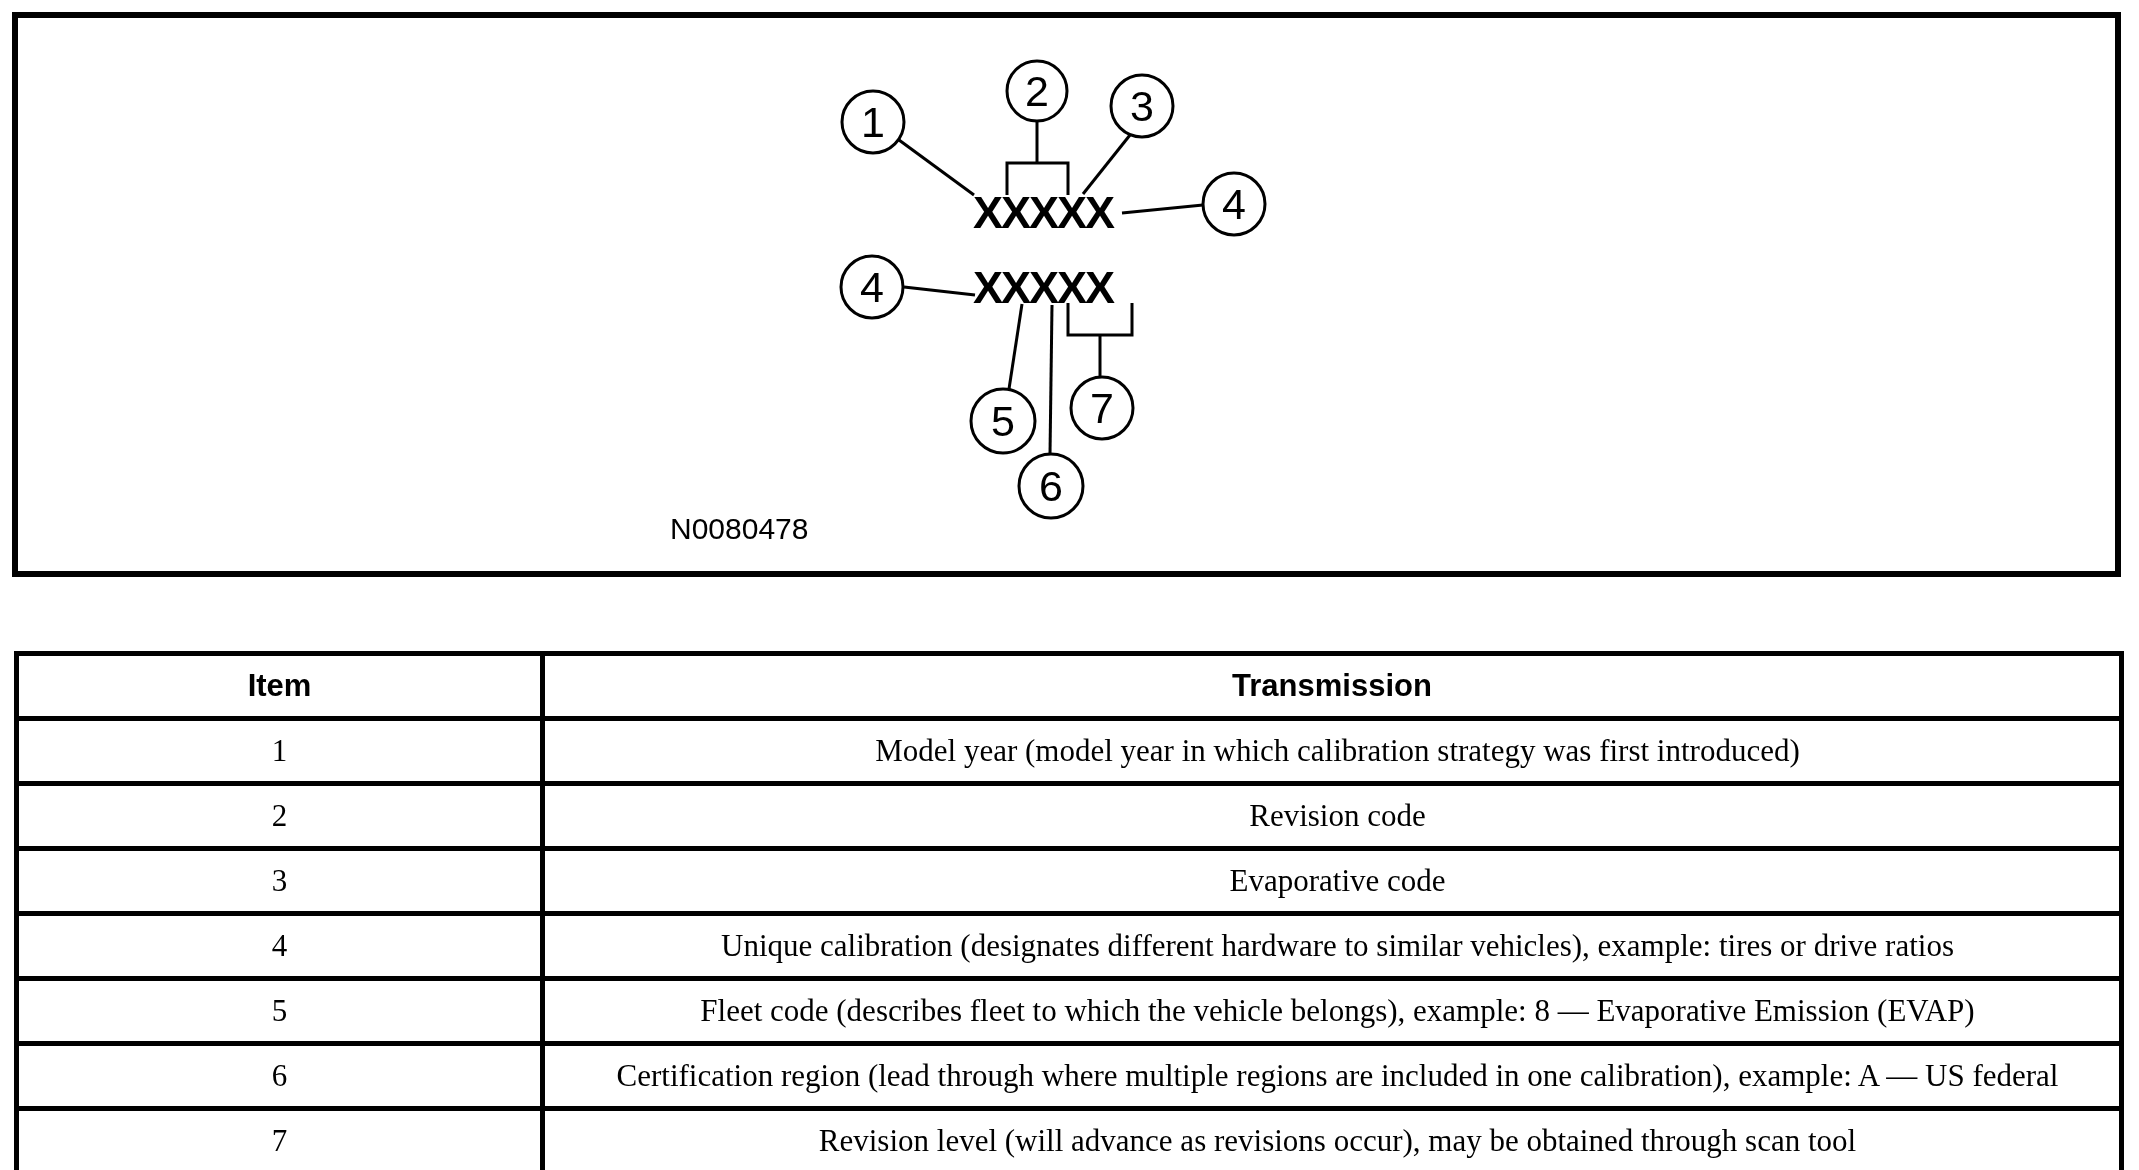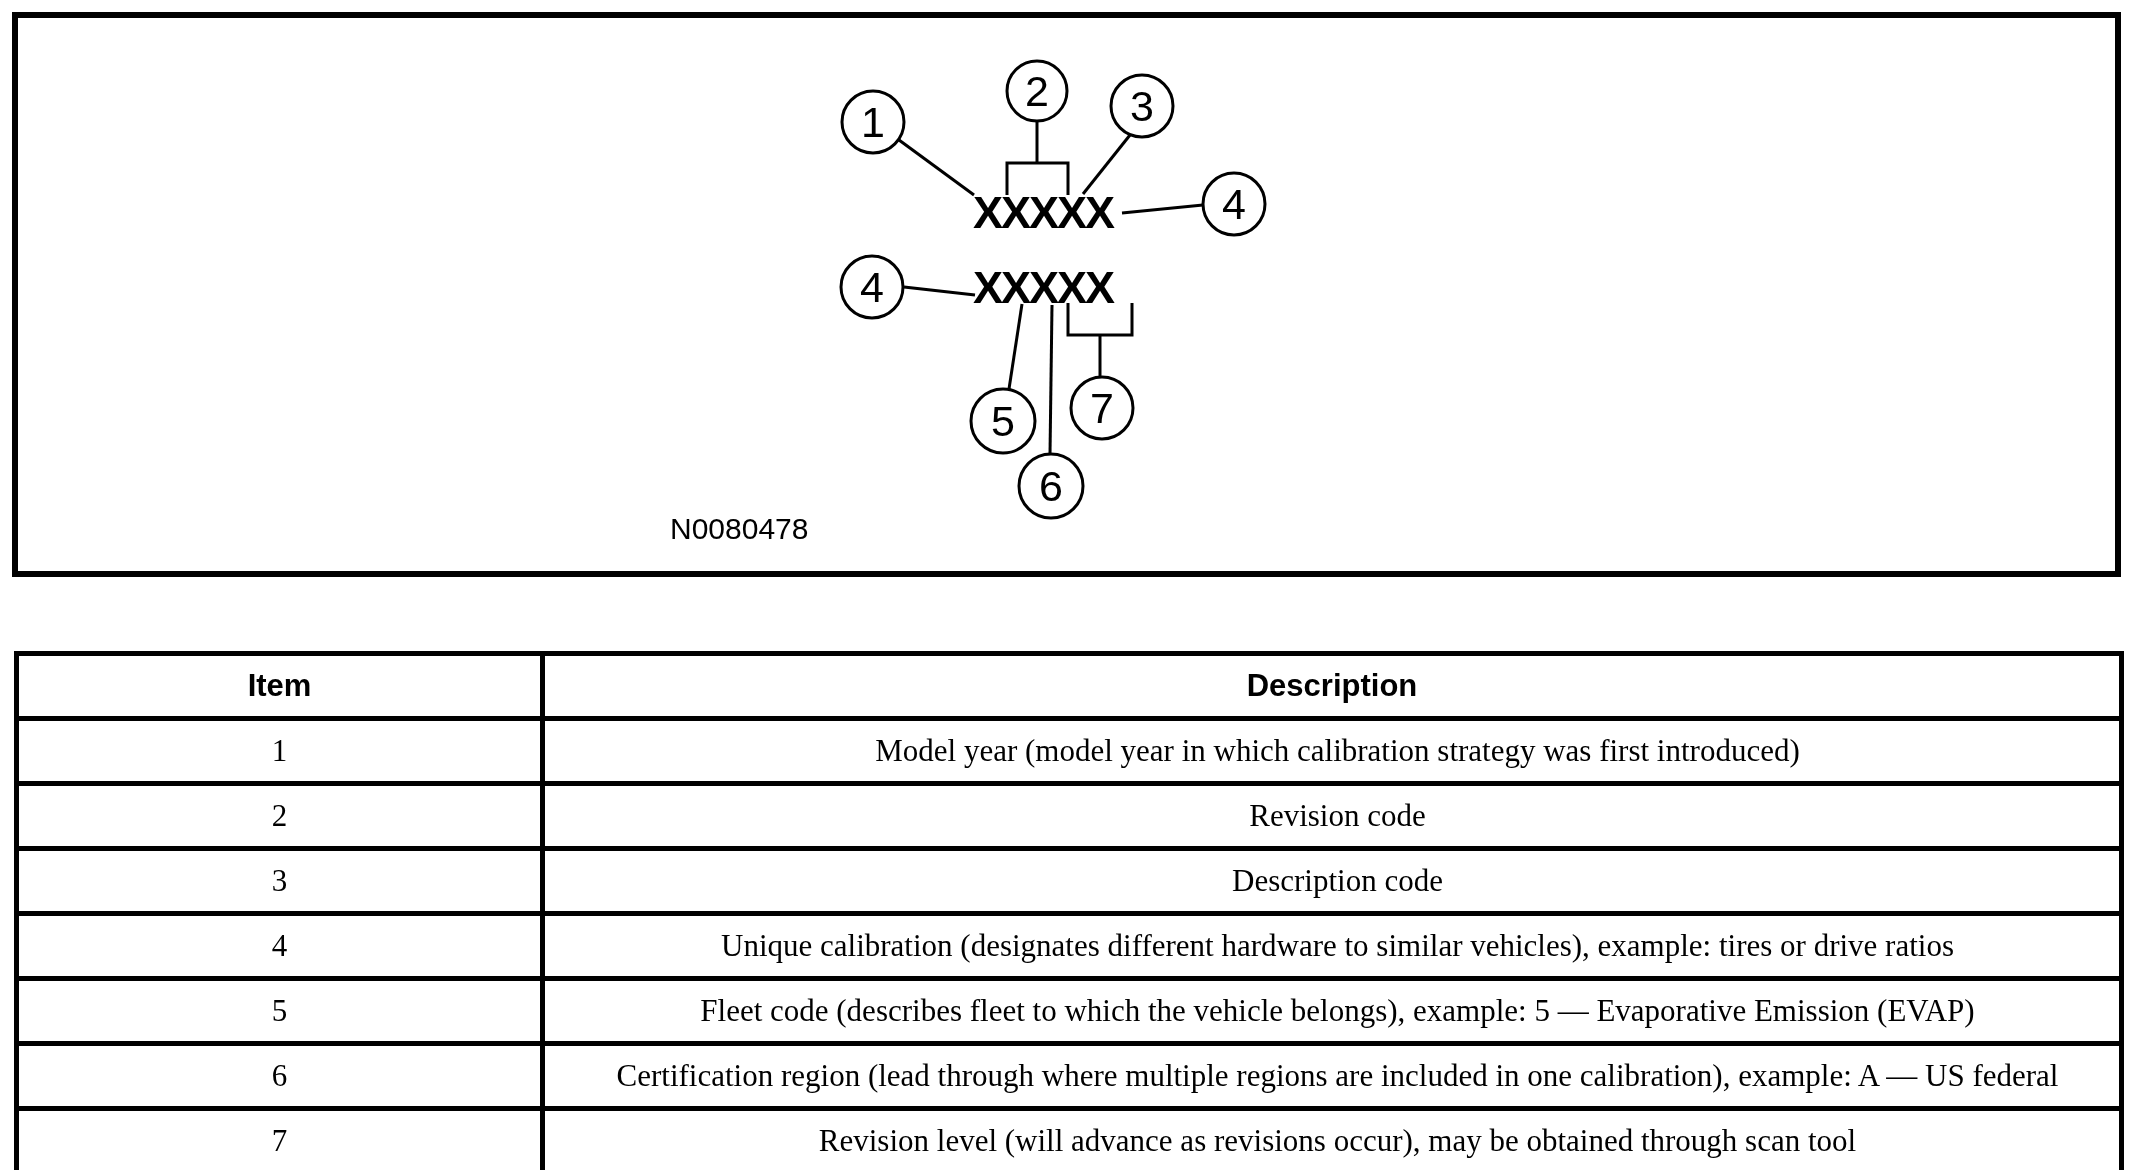--- a/index.html
+++ b/index.html
@@ -133,43 +133,43 @@
   </div>
 
   <table class="desc-table">
     <colgroup>
       <col class="col-item">
       <col class="col-desc">
     </colgroup>
     <thead>
       <tr>
         <th>Item</th>
-        <th>Description</th>
+        <th>Transmission</th>
       </tr>
     </thead>
     <tbody>
       <tr>
         <td class="item-cell">1</td>
         <td class="desc-cell">Model year (model year in which calibration strategy was first introduced)</td>
       </tr>
       <tr>
         <td class="item-cell">2</td>
         <td class="desc-cell">Revision code</td>
       </tr>
       <tr>
         <td class="item-cell">3</td>
-        <td class="desc-cell">Description code</td>
+        <td class="desc-cell">Evaporative code</td>
       </tr>
       <tr>
         <td class="item-cell">4</td>
         <td class="desc-cell">Unique calibration (designates different hardware to similar vehicles), example: tires or drive ratios</td>
       </tr>
       <tr>
         <td class="item-cell">5</td>
-        <td class="desc-cell">Fleet code (describes fleet to which the vehicle belongs), example: 5 — Evaporative Emission (EVAP)</td>
+        <td class="desc-cell">Fleet code (describes fleet to which the vehicle belongs), example: 8 — Evaporative Emission (EVAP)</td>
       </tr>
       <tr>
         <td class="item-cell">6</td>
         <td class="desc-cell">Certification region (lead through where multiple regions are included in one calibration), example: A — US federal</td>
       </tr>
       <tr>
         <td class="item-cell">7</td>
         <td class="desc-cell">Revision level (will advance as revisions occur), may be obtained through scan tool</td>
       </tr>
     </tbody>

